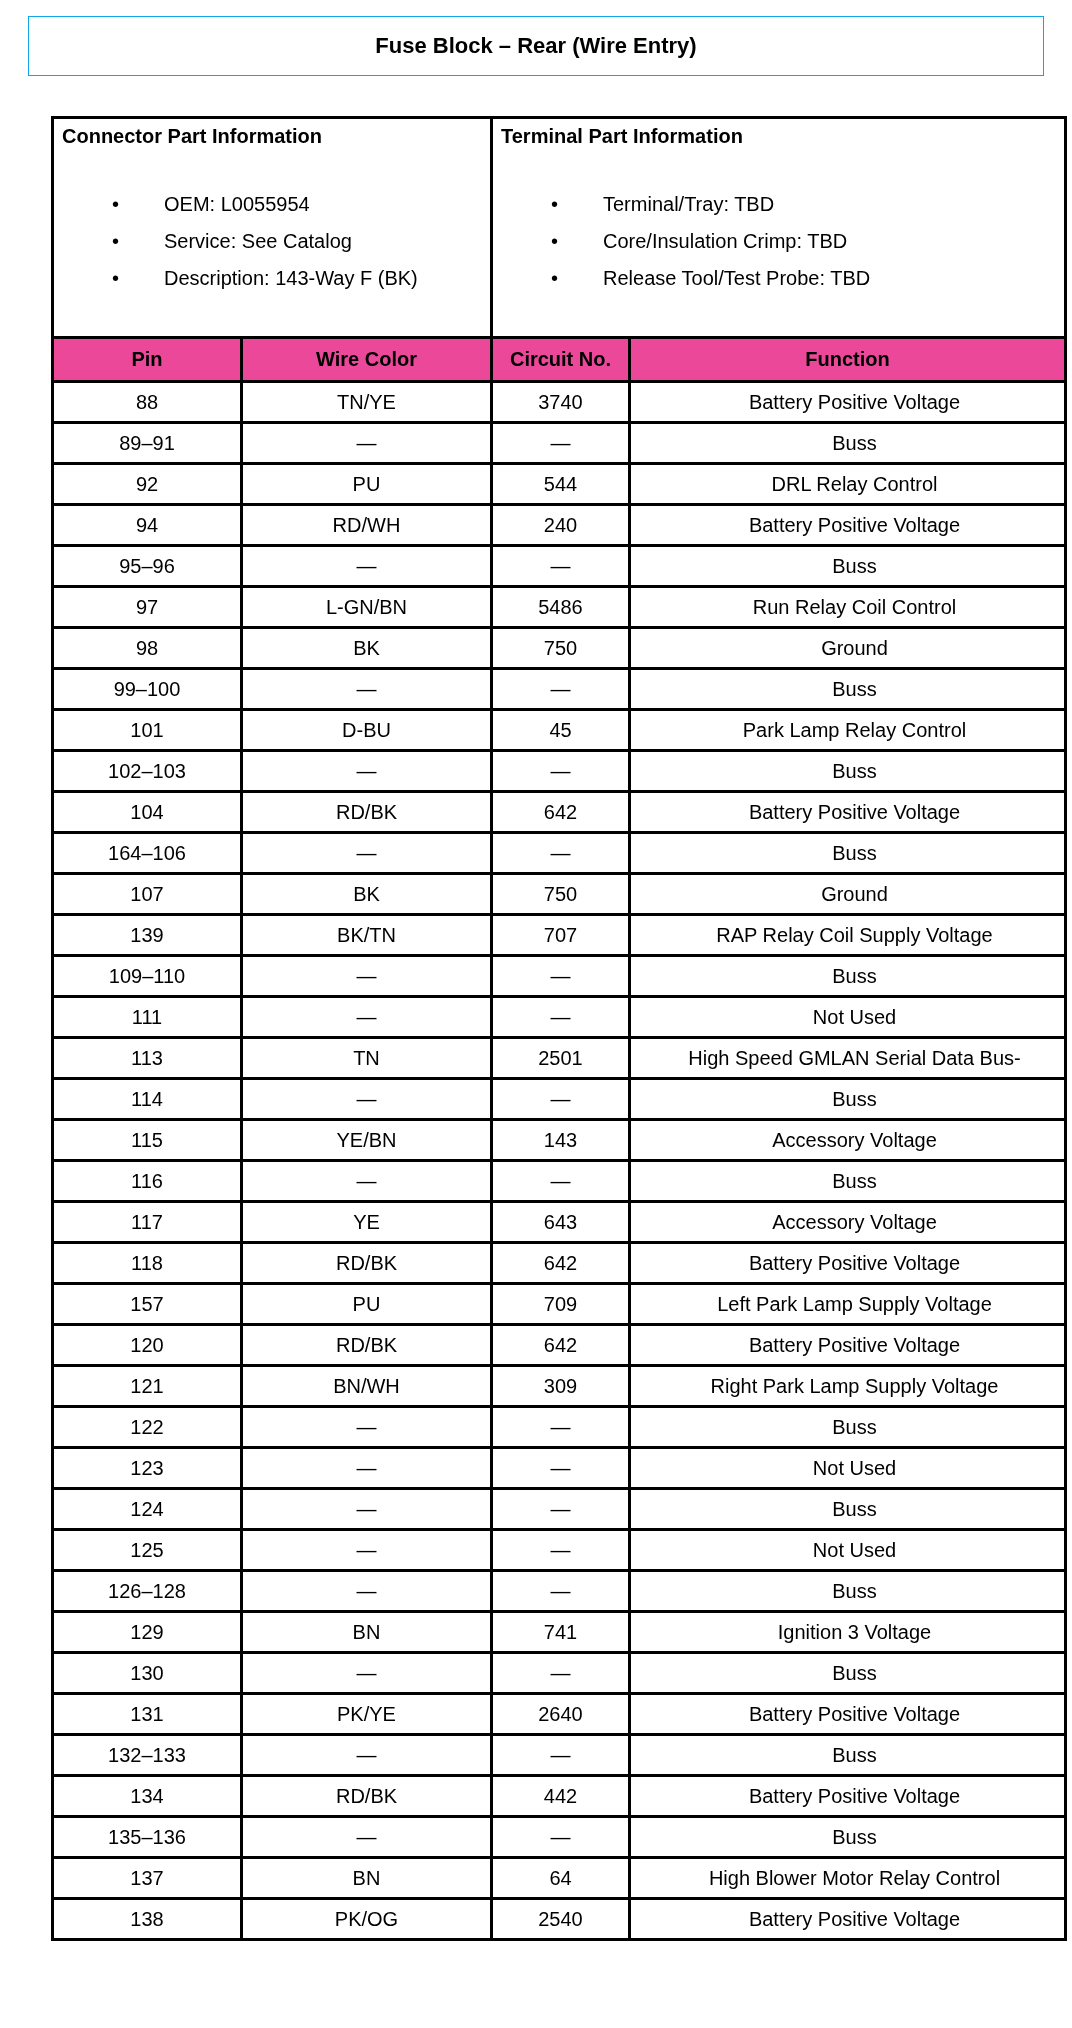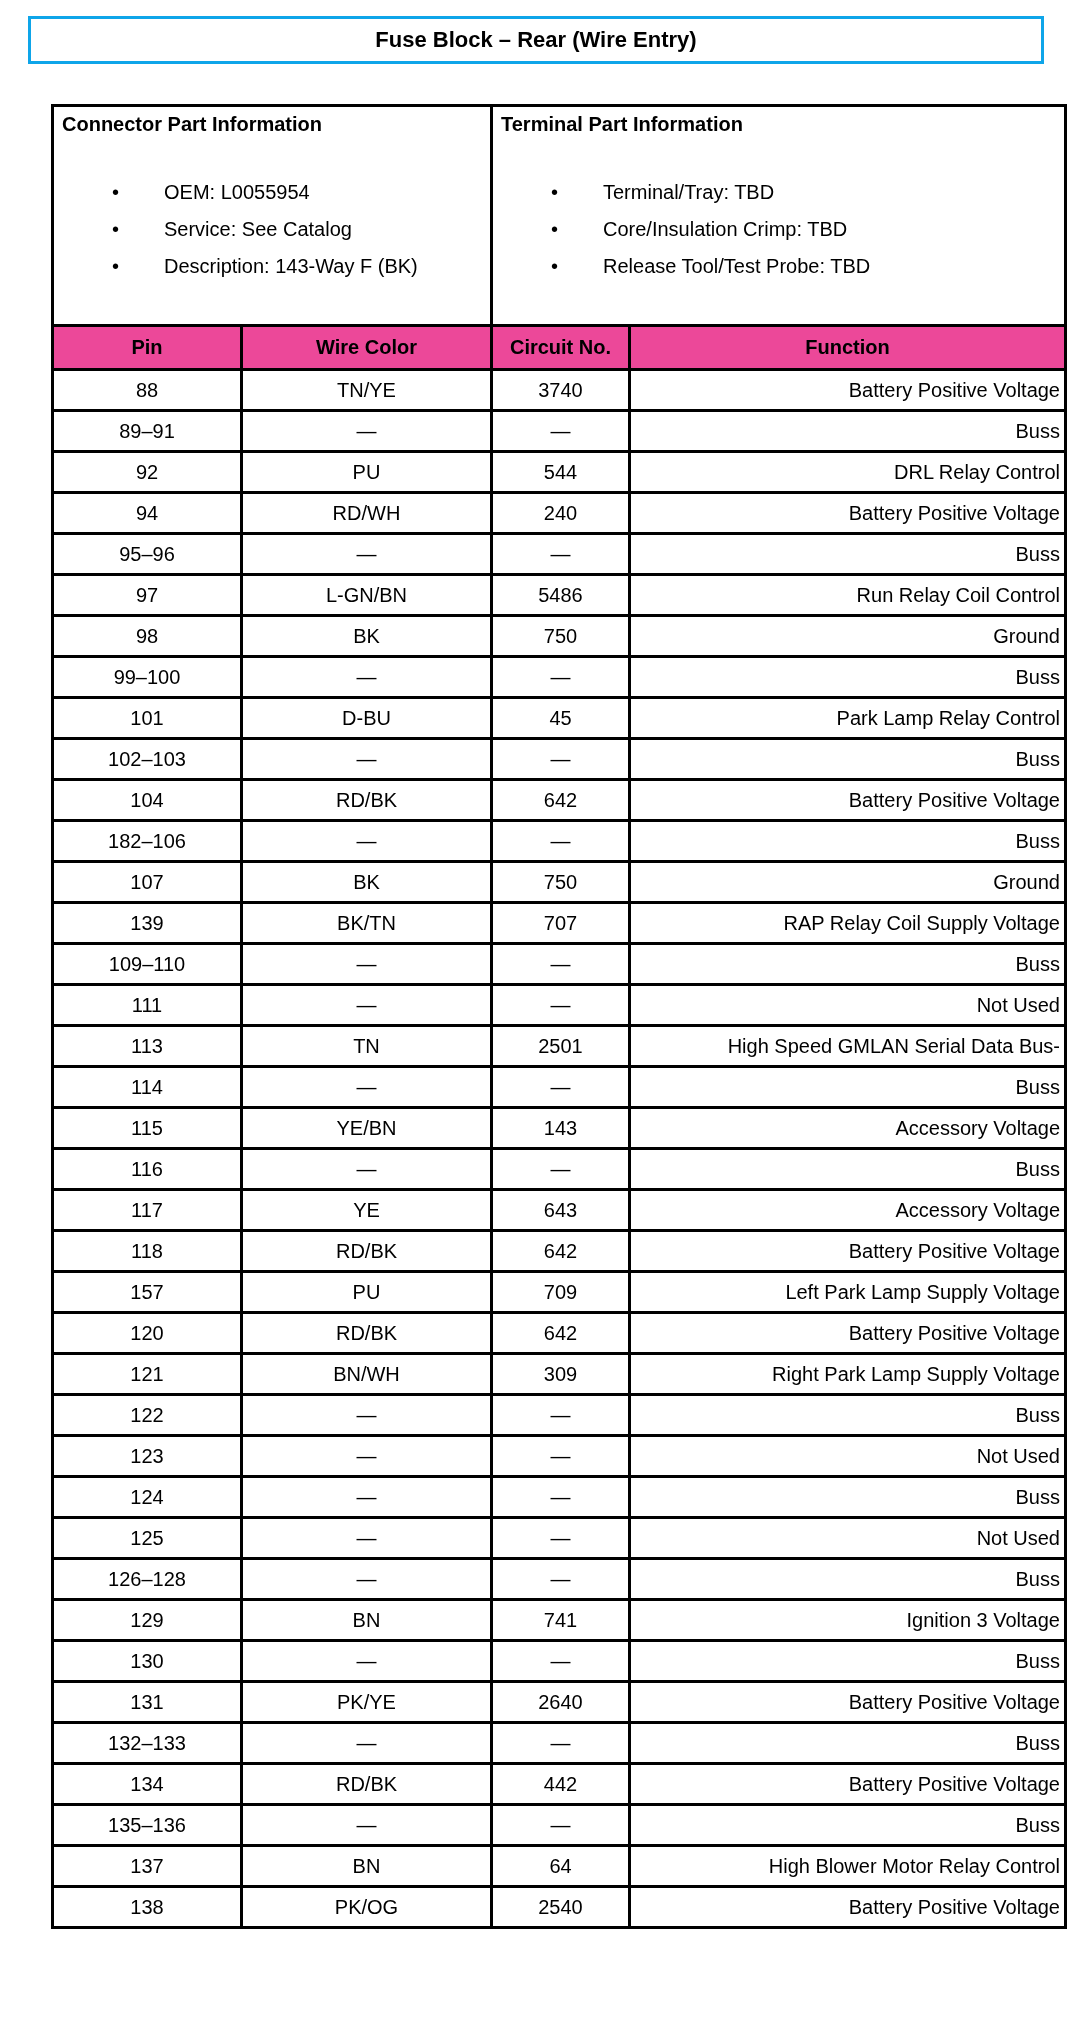--- a/index.html
+++ b/index.html
@@ -10,25 +10,25 @@
     color: #000000;
     font-family: "Liberation Sans", sans-serif;
   }
   .page {
     width: 1072px;
     min-height: 2028px;
     padding: 16px 28px 20px 28px;
     background: #ffffff;
   }
   .title-box {
-    border: 3px solid #0ea5e9;
+    border: 1px solid #0ea5e9;
     font-weight: bold;
     font-size: 22px;
     text-align: center;
-    padding: 8px 0;
+    padding: 16px 0;
   }
   table.main {
     border-collapse: collapse;
     width: 100%;
     margin-top: 40px;
     table-layout: fixed;
     margin-left: 23px;
   }
   table.main td, table.main th {
     border: 3px solid #000000;
@@ -71,21 +71,21 @@
   }
   table.main td.cell {
     font-size: 20px;
     height: 41px;
     text-align: center;
     padding: 0 4px;
     overflow: hidden;
     white-space: nowrap;
   }
   table.main td.cell-function {
-    text-align: right;
+    text-align: center;
     padding-left: 18px;
   }
 </style>
 </head>
 <body>
 
 <div class="page">
 
   <div class="title-box">Fuse Block – Rear (Wire Entry)</div>
 
@@ -184,21 +184,21 @@
     <td class="cell cell-circuit-no">—</td>
     <td class="cell cell-function">Buss</td>
   </tr>
         <tr>
     <td class="cell cell-pin">104</td>
     <td class="cell cell-wire-color">RD/BK</td>
     <td class="cell cell-circuit-no">642</td>
     <td class="cell cell-function">Battery Positive Voltage</td>
   </tr>
         <tr>
-    <td class="cell cell-pin">182–106</td>
+    <td class="cell cell-pin">164–106</td>
     <td class="cell cell-wire-color">—</td>
     <td class="cell cell-circuit-no">—</td>
     <td class="cell cell-function">Buss</td>
   </tr>
         <tr>
     <td class="cell cell-pin">107</td>
     <td class="cell cell-wire-color">BK</td>
     <td class="cell cell-circuit-no">750</td>
     <td class="cell cell-function">Ground</td>
   </tr>

